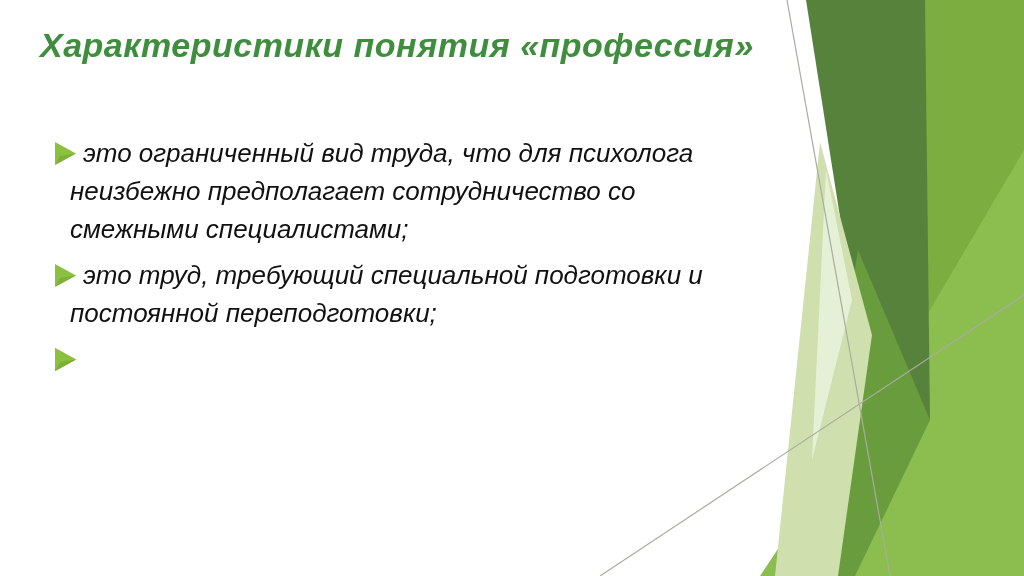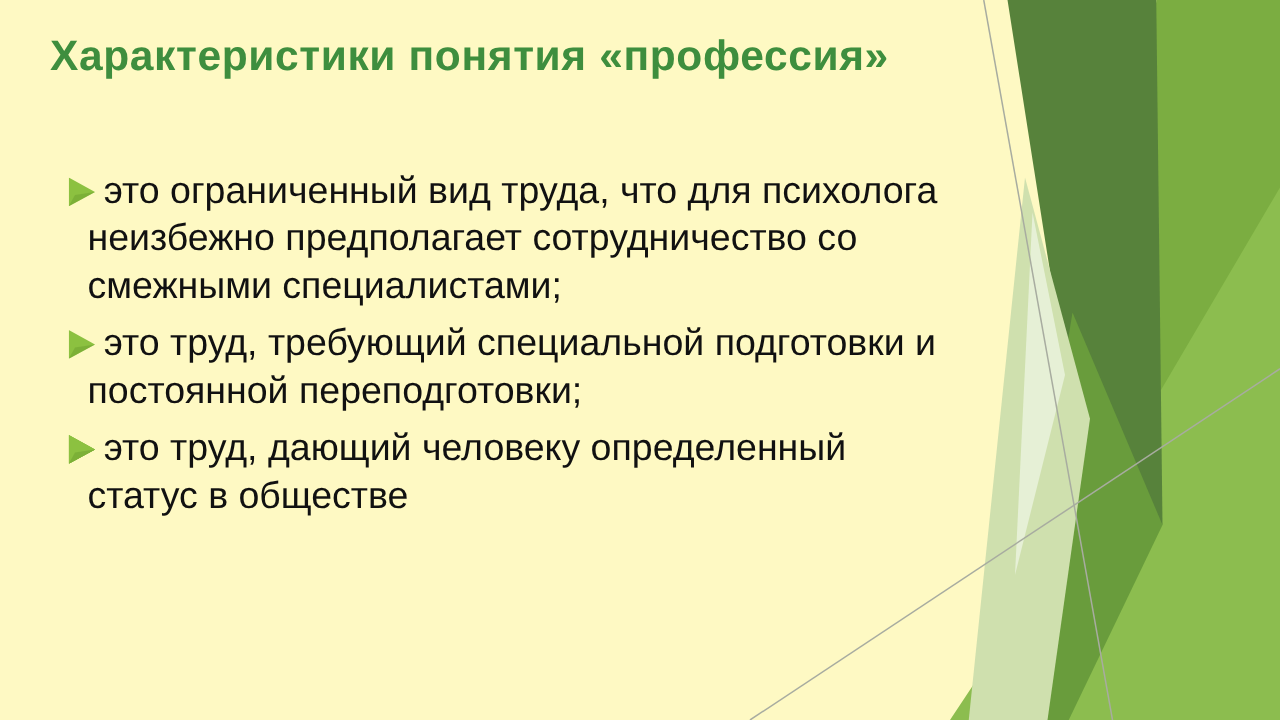--- a/index.html
+++ b/index.html
@@ -1,22 +1,23 @@
 <!DOCTYPE html>
 <html><head>
 <meta charset="utf-8">
 <style>
   html, body { margin: 0; padding: 0; background: #888; }
   .slide {
     position: relative;
     width: 1024px;
     height: 576px;
-    background: #fef9c3;
+    background: #ffffff;
     overflow: hidden;
     font-family: "Liberation Sans", sans-serif;
+    font-style: italic;
   }
   .facet-decoration {
     position: absolute;
     top: 0; left: 0;
     width: 1024px;
     height: 576px;
     pointer-events: none;
   }
   .slide-title {
     position: absolute;
@@ -38,21 +39,21 @@
     margin: 0;
     padding: 0;
     list-style: none;
     z-index: 2;
   }
   .bullet-list li {
     position: relative;
     padding-left: 70px;
     text-indent: 13px;
     margin-bottom: 8px;
-    font-size: 30px;
+    font-size: 26px;
     line-height: 38px;
     color: #111111;
   }
   .bullet-marker {
     position: absolute;
     left: 55px;
     top: 8px;
     width: 21px;
     height: 23px;
     text-indent: 0;
@@ -105,24 +106,15 @@
       </span>
     </li>
     <li>
       <span class="bullet-marker">
         <svg viewBox="0 0 21 23" width="21" height="23">
             <polygon points="0,0 21,11.5 0,23" fill="#8cc140"></polygon>
             <polygon points="0,23 21,11.5 5,14" fill="#6fa32f" opacity="0.55"></polygon>
           </svg>
       </span>
     </li>
-    <li>
-      <span class="bullet-marker">
-        <svg viewBox="0 0 21 23" width="21" height="23">
-            <polygon points="0,0 21,11.5 0,23" fill="#8cc140"></polygon>
-            <polygon points="0,23 21,11.5 5,14" fill="#6fa32f" opacity="0.55"></polygon>
-          </svg>
-      </span>
-      <span>это труд, дающий человеку определенный статус в обществе</span>
-    </li>
   </ul>
 
 </div>
 
 </body></html>

